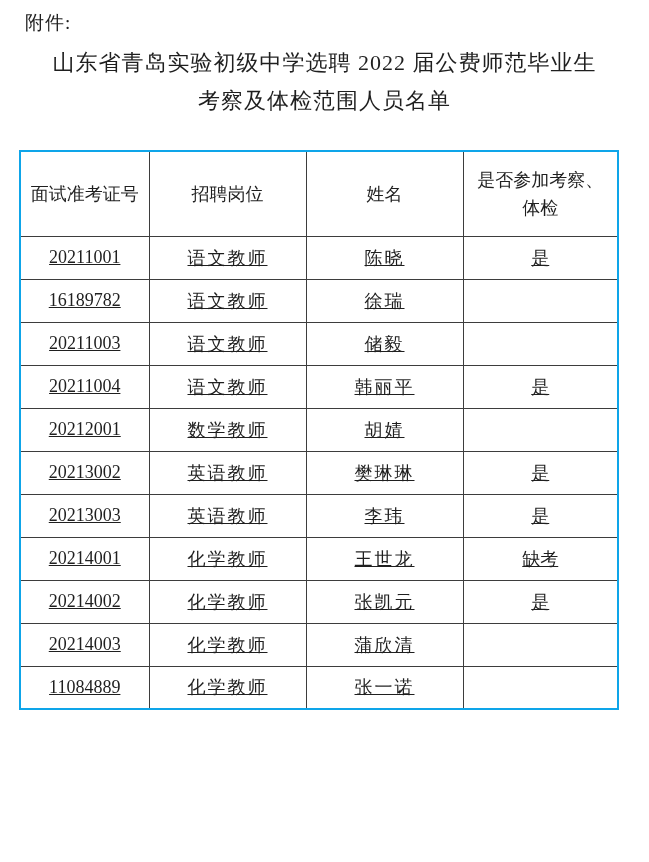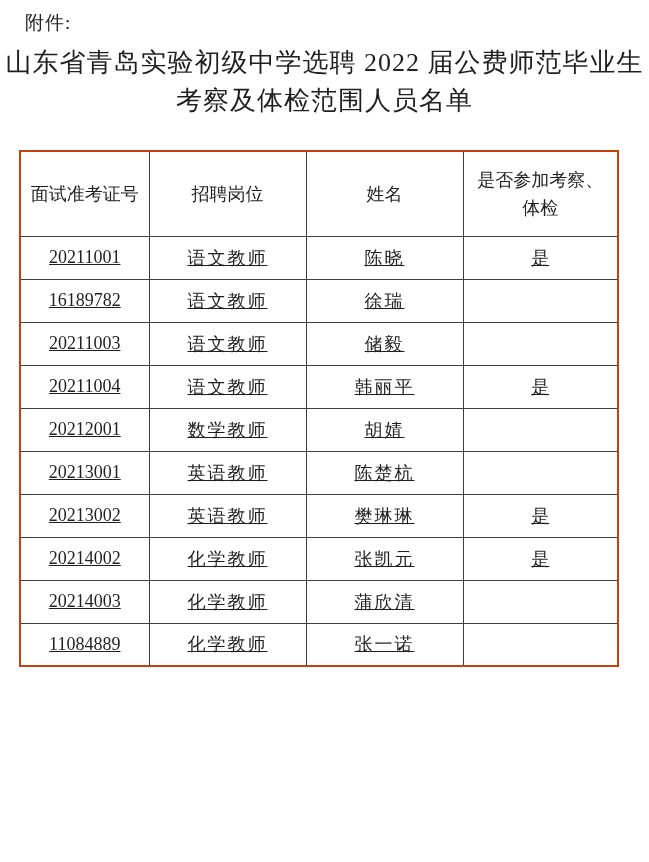--- a/index.html
+++ b/index.html
@@ -22,33 +22,33 @@
     left: 25px;
     font-size: 19px;
     letter-spacing: 1px;
   }
   .doc-title {
     position: absolute;
     top: 44px;
     left: 0;
     width: 649px;
     text-align: center;
-    font-size: 26px;
+    font-size: 22px;
     font-weight: normal;
     line-height: 38px;
     letter-spacing: 1px;
   }
   table.roster {
     position: absolute;
     top: 150px;
     left: 19px;
     width: 598px;
     border-collapse: collapse;
     table-layout: fixed;
-    border: 2px solid #c2410c;
+    border: 2px solid #0ea5e9;
   }
   table.roster th,
   table.roster td {
     border: 1px solid #3d3d3d;
     text-align: center;
     vertical-align: middle;
     font-weight: normal;
     font-size: 18px;
     padding: 2px 6px;
     overflow: hidden;
@@ -126,30 +126,36 @@
           <td class="cell-name">韩丽平</td>
           <td class="cell-att">是</td>
         </tr>
         <tr>
           <td class="cell-id">20212001</td>
           <td class="cell-pos">数学教师</td>
           <td class="cell-name">胡婧</td>
           <td class="cell-att"></td>
         </tr>
         <tr>
-          <td class="cell-id">20213001</td>
-          <td class="cell-pos">英语教师</td>
-          <td class="cell-name">陈楚杭</td>
-          <td class="cell-att"></td>
-        </tr>
-        <tr>
           <td class="cell-id">20213002</td>
           <td class="cell-pos">英语教师</td>
           <td class="cell-name">樊琳琳</td>
           <td class="cell-att">是</td>
+        </tr>
+        <tr>
+          <td class="cell-id">20213003</td>
+          <td class="cell-pos">英语教师</td>
+          <td class="cell-name">李玮</td>
+          <td class="cell-att">是</td>
+        </tr>
+        <tr>
+          <td class="cell-id">20214001</td>
+          <td class="cell-pos">化学教师</td>
+          <td class="cell-name">王世龙</td>
+          <td class="cell-att">缺考</td>
         </tr>
         <tr>
           <td class="cell-id">20214002</td>
           <td class="cell-pos">化学教师</td>
           <td class="cell-name">张凯元</td>
           <td class="cell-att">是</td>
         </tr>
         <tr>
           <td class="cell-id">20214003</td>
           <td class="cell-pos">化学教师</td>

